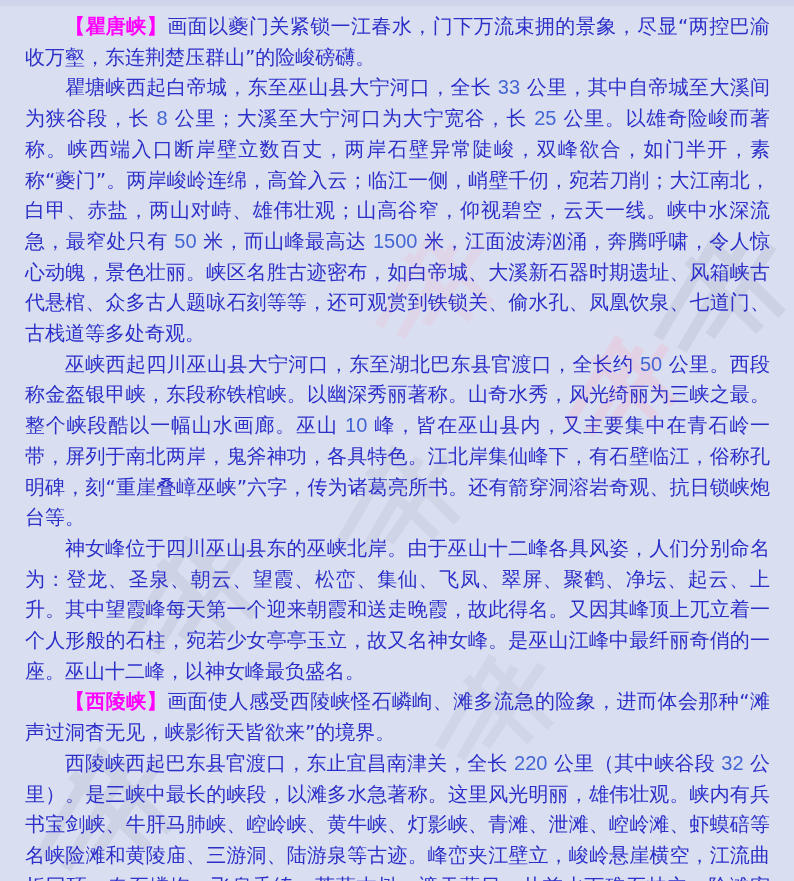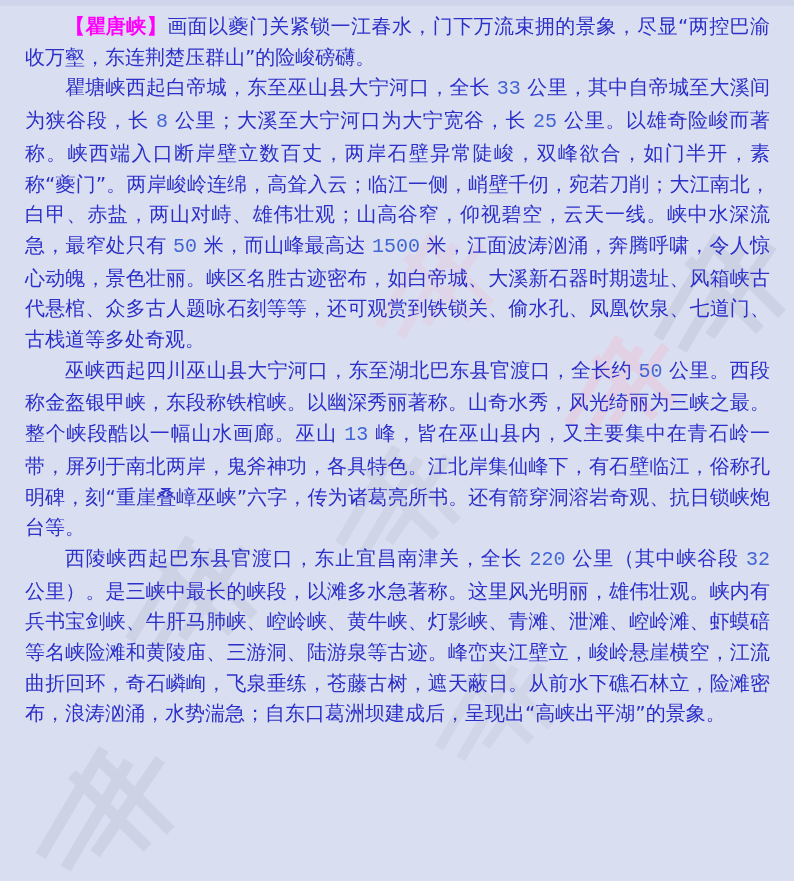--- a/index.html
+++ b/index.html
@@ -28,21 +28,21 @@
     margin:0;
     font-size:20px;
     line-height:30.7px;
     text-align:justify;
     text-justify:inter-ideograph;
     text-indent:2em;
     color:var(--text);
     word-break:break-all;
   }
   .sec{color:var(--head);font-weight:bold;margin-top:47px;}
-  .num{color:var(--num);font-family:Liberation Mono, monospace;}
+  .num{color:var(--num);font-family:Liberation Sans, sans-serif;}
 </style>
 </head>
 <body>
 
 <div class="page">
   <div class="top-strip"></div>
 
   <svg class="watermark" width="794" height="881" viewBox="0 0 794 881">
     <defs>
       <g id="wm-motif" fill="none" stroke-linecap="butt">
@@ -58,16 +58,18 @@
     <use href="#wm-motif" transform="translate(370,218) scale(0.9)" stroke="var(--wm-pink)" stroke-width="11" opacity="0.35"></use>
     <use href="#wm-motif" transform="translate(330,430) scale(0.95)" stroke="var(--wm-grey)" stroke-width="11" opacity="0.4"></use>
     <use href="#wm-motif" transform="translate(120,520)" stroke="var(--wm-grey)" stroke-width="11" opacity="0.5"></use>
     <use href="#wm-motif" transform="translate(430,640) scale(0.9)" stroke="var(--wm-grey)" stroke-width="11" opacity="0.35"></use>
     <use href="#wm-motif" transform="translate(30,730) scale(1.05)" stroke="var(--wm-grey)" stroke-width="11" opacity="0.5"></use>
   </svg>
 
   <div class="doc">
       <p class="para"><span class="sec">【瞿唐峡】</span>画面以夔门关紧锁一江春水，门下万流束拥的景象，尽显“两控巴渝收万壑，东连荆楚压群山”的险峻磅礴。</p>
       <p class="para">瞿塘峡西起白帝城，东至巫山县大宁河口，全长 <span class="num">33</span> 公里，其中自帝城至大溪间为狭谷段，长 <span class="num">8</span> 公里；大溪至大宁河口为大宁宽谷，长 <span class="num">25</span> 公里。以雄奇险峻而著称。峡西端入口断岸壁立数百丈，两岸石壁异常陡峻，双峰欲合，如门半开，素称“夔门”。两岸峻岭连绵，高耸入云；临江一侧，峭壁千仞，宛若刀削；大江南北，白甲、赤盐，两山对峙、雄伟壮观；山高谷窄，仰视碧空，云天一线。峡中水深流急，最窄处只有 <span class="num">50</span> 米，而山峰最高达 <span class="num">1500</span> 米，江面波涛汹涌，奔腾呼啸，令人惊心动魄，景色壮丽。峡区名胜古迹密布，如白帝城、大溪新石器时期遗址、风箱峡古代悬棺、众多古人题咏石刻等等，还可观赏到铁锁关、偷水孔、凤凰饮泉、七道门、古栈道等多处奇观。</p>
-      <p class="para">巫峡西起四川巫山县大宁河口，东至湖北巴东县官渡口，全长约 <span class="num">50</span> 公里。西段称金盔银甲峡，东段称铁棺峡。以幽深秀丽著称。山奇水秀，风光绮丽为三峡之最。整个峡段酷以一幅山水画廊。巫山 <span class="num">13</span> 峰，皆在巫山县内，又主要集中在青石岭一带，屏列于南北两岸，鬼斧神功，各具特色。江北岸集仙峰下，有石壁临江，俗称孔明碑，刻“重崖叠嶂巫峡”六字，传为诸葛亮所书。还有箭穿洞溶岩奇观、抗日锁峡炮台等。</p>
+      <p class="para">巫峡西起四川巫山县大宁河口，东至湖北巴东县官渡口，全长约 <span class="num">50</span> 公里。西段称金盔银甲峡，东段称铁棺峡。以幽深秀丽著称。山奇水秀，风光绮丽为三峡之最。整个峡段酷以一幅山水画廊。巫山 <span class="num">10</span> 峰，皆在巫山县内，又主要集中在青石岭一带，屏列于南北两岸，鬼斧神功，各具特色。江北岸集仙峰下，有石壁临江，俗称孔明碑，刻“重崖叠嶂巫峡”六字，传为诸葛亮所书。还有箭穿洞溶岩奇观、抗日锁峡炮台等。</p>
+      <p class="para">神女峰位于四川巫山县东的巫峡北岸。由于巫山十二峰各具风姿，人们分别命名为：登龙、圣泉、朝云、望霞、松峦、集仙、飞凤、翠屏、聚鹤、净坛、起云、上升。其中望霞峰每天第一个迎来朝霞和送走晚霞，故此得名。又因其峰顶上兀立着一个人形般的石柱，宛若少女亭亭玉立，故又名神女峰。是巫山江峰中最纤丽奇俏的一座。巫山十二峰，以神女峰最负盛名。</p>
+      <p class="para"><span class="sec">【西陵峡】</span>画面使人感受西陵峡怪石嶙峋、滩多流急的险象，进而体会那种“滩声过洞杳无见，峡影衔天皆欲来”的境界。</p>
       <p class="para">西陵峡西起巴东县官渡口，东止宜昌南津关，全长 <span class="num">220</span> 公里（其中峡谷段 <span class="num">32</span> 公里）。是三峡中最长的峡段，以滩多水急著称。这里风光明丽，雄伟壮观。峡内有兵书宝剑峡、牛肝马肺峡、崆岭峡、黄牛峡、灯影峡、青滩、泄滩、崆岭滩、虾蟆碚等名峡险滩和黄陵庙、三游洞、陆游泉等古迹。峰峦夹江壁立，峻岭悬崖横空，江流曲折回环，奇石嶙峋，飞泉垂练，苍藤古树，遮天蔽日。从前水下礁石林立，险滩密布，浪涛汹涌，水势湍急；自东口葛洲坝建成后，呈现出“高峡出平湖”的景象。</p>
     </div>
 </div>
 
 </body></html>

